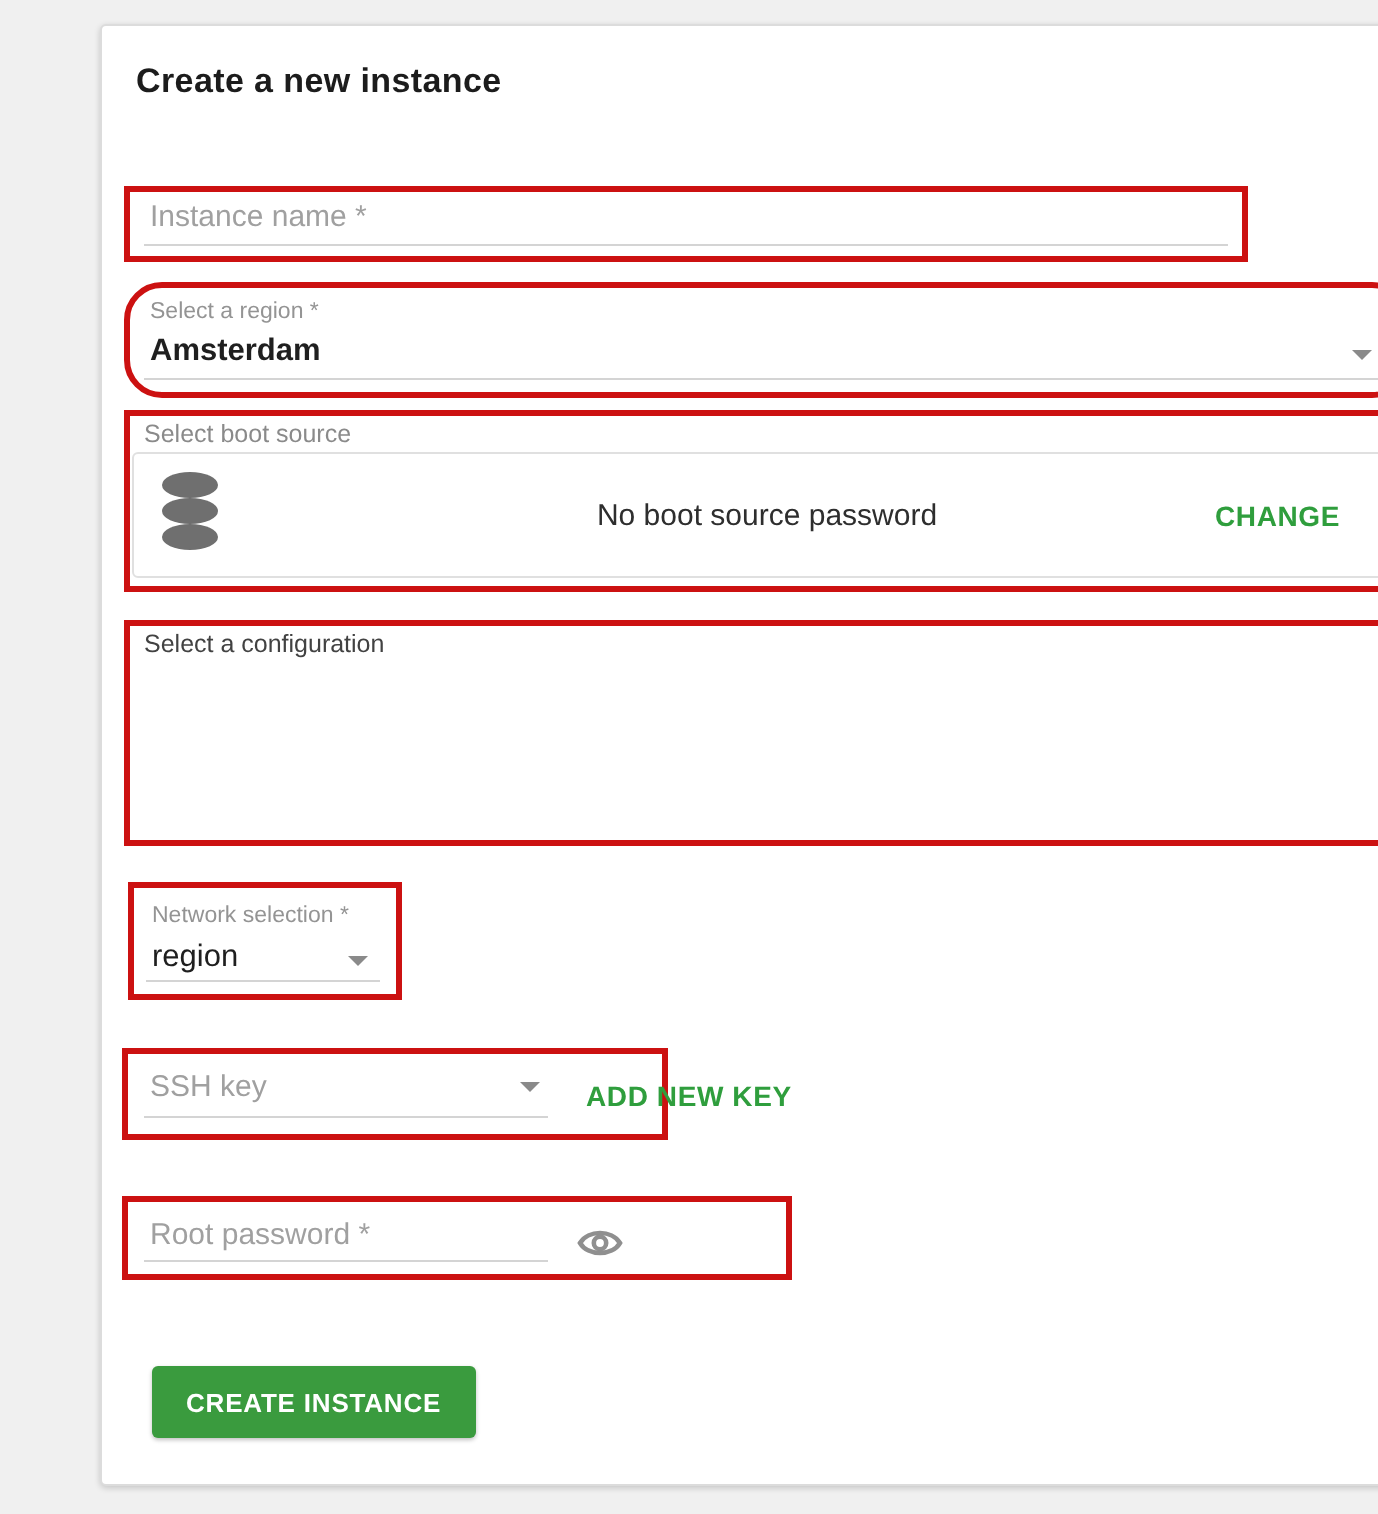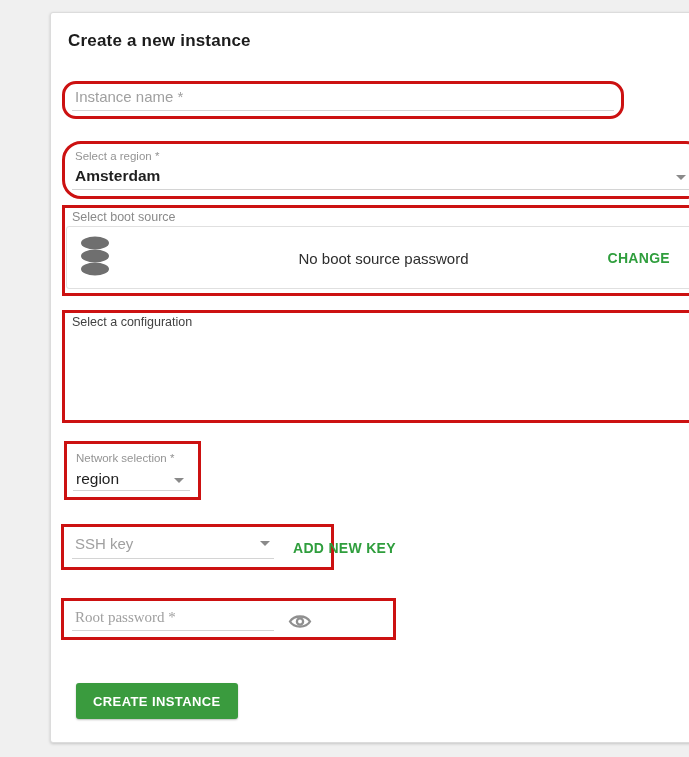--- a/index.html
+++ b/index.html
@@ -19,21 +19,21 @@
     background:#ffffff; border:1px solid #dcdcdc; border-radius:3px;
     box-shadow:0 1px 3px rgba(0,0,0,0.18);
     margin-left:38px;
   }
   .page-title{
     position:absolute; left:17px; top:18px;
     font-size:17px; font-weight:700; color:#1c1c1c; letter-spacing:.2px;
   }
   .annot{position:absolute; border:3px solid var(--annotation);}
   
-  .box-instance{left:11px; top:68px; width:562px; height:38px;border-radius:14px;}
+  .box-instance{left:11px; top:80px; width:562px; height:38px;}
   .box-instance input{
     position:absolute; left:7px; right:7px; bottom:5px; height:25px;
     border:none; border-bottom:1px solid var(--underline); outline:none;
     font-family:inherit; font-size:15px; color:var(--text-dark); padding:0 0 4px 3px;
     background:transparent;
   }
   input::placeholder{color:var(--placeholder-gray); opacity:1;}
   
   .box-region{left:11px; top:128px; width:643px; height:58px;border-radius:19px;}
   .float-label{position:absolute; font-size:11.5px; color:var(--label-gray);}
@@ -100,21 +100,21 @@
   .addkey-btn{
     position:absolute; left:227px; bottom:9px;
     font-size:14px; font-weight:700; color:var(--green-text); letter-spacing:.3px;
     background:none; border:none; font-family:inherit; cursor:pointer; white-space:nowrap; padding:2px;
   }
   
   .box-password{left:10px; top:585px; width:335px; height:42px;}
   .box-password input{
     position:absolute; left:8px; bottom:6px; width:202px; height:24px;
     border:none; border-bottom:1px solid var(--underline); outline:none;
-    font-family:Liberation Serif, serif; font-size:15px; color:var(--text-dark); padding:0 0 3px 3px;
+    font-family:Liberation Sans, sans-serif; font-size:15px; color:var(--text-dark); padding:0 0 3px 3px;
     background:transparent;
   }
   .eye-icon{position:absolute; left:224px; top:11px; cursor:pointer;}
   
   .create-btn{
     position:absolute; left:25px; top:670px; height:36px; padding:0 17px;
     background:var(--green); color:#ffffff; border:none; border-radius:3px;
     font-family:inherit; font-size:13px; font-weight:700; letter-spacing:.4px;
     box-shadow:0 1px 2px rgba(0,0,0,.25); cursor:pointer;
   }

